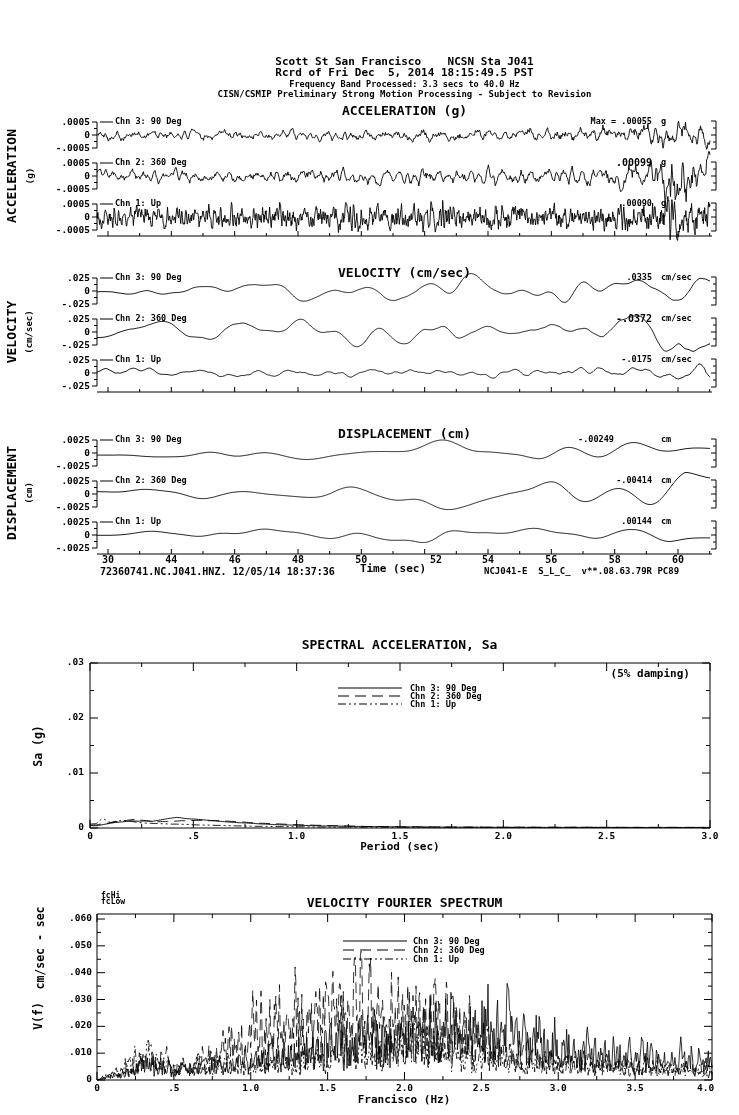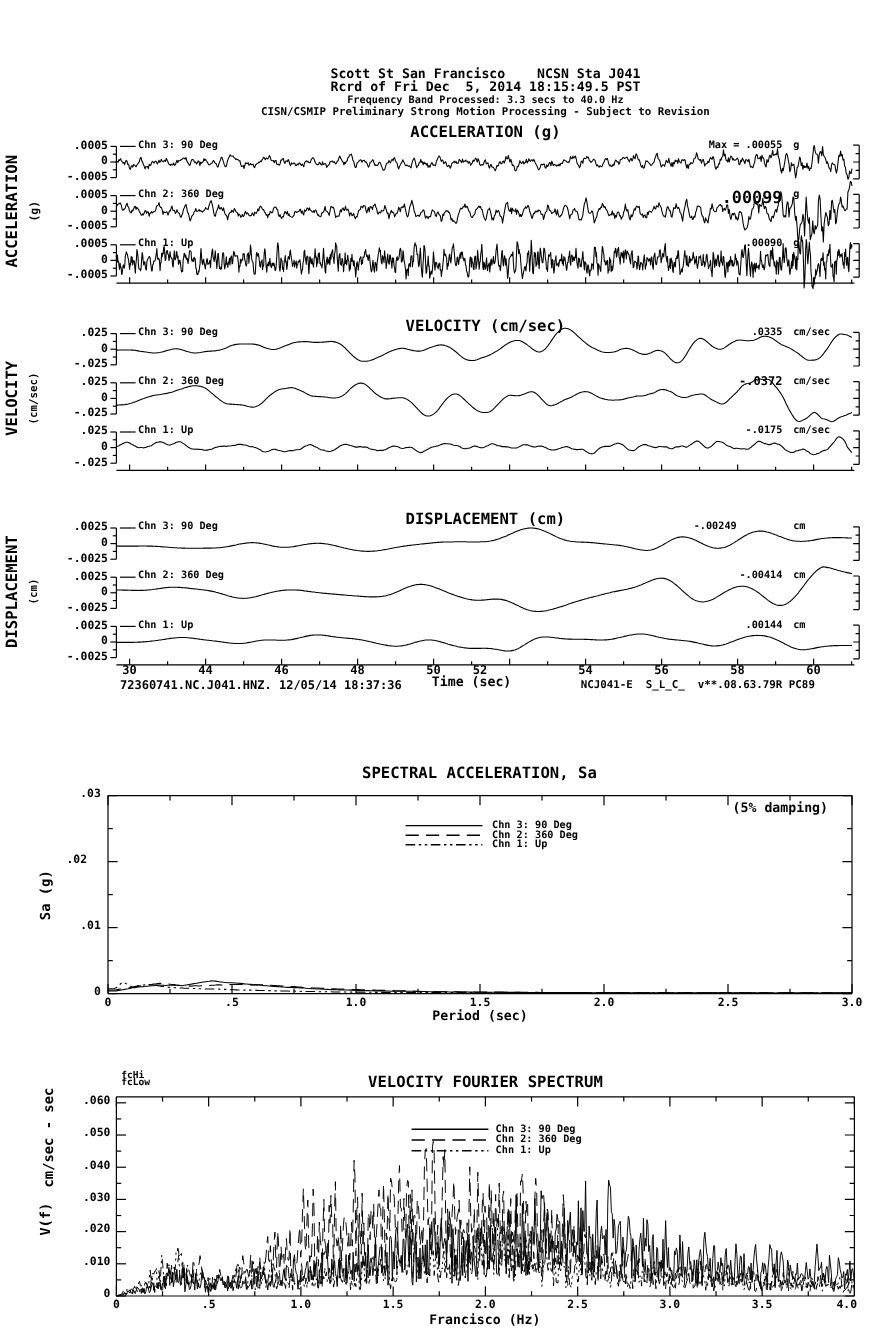--- a/index.html
+++ b/index.html
@@ -361,21 +361,21 @@
 <div class="t" style="left: 38px; top: 116.5px; width: 52px; text-align: right; font-size: 9.5px;">.0005</div>
     <div class="t" style="left: 38px; top: 129.5px; width: 52px; text-align: right; font-size: 9.5px;">0</div>
     <div class="t" style="left: 38px; top: 142.5px; width: 52px; text-align: right; font-size: 9.5px;">-.0005</div>
     <div class="t" style="left: 115px; top: 117px; font-size: 8.5px;">Chn 3: 90 Deg</div>
     <div class="t" style="left: 540px; top: 117px; width: 112px; text-align: right; font-size: 8.5px;">Max = .00055</div>
     <div class="t" style="left: 661px; top: 117px; font-size: 8.5px;">g</div>
     <div class="t" style="left: 38px; top: 157.5px; width: 52px; text-align: right; font-size: 9.5px;">.0005</div>
     <div class="t" style="left: 38px; top: 170.5px; width: 52px; text-align: right; font-size: 9.5px;">0</div>
     <div class="t" style="left: 38px; top: 183.5px; width: 52px; text-align: right; font-size: 9.5px;">-.0005</div>
     <div class="t" style="left: 115px; top: 158px; font-size: 8.5px;">Chn 2: 360 Deg</div>
-    <div class="t" style="left: 540px; top: 158px; width: 112px; text-align: right; font-size: 14px;">.00099</div>
+    <div class="t" style="left: 540px; top: 158px; width: 112px; text-align: right; font-size: 10px;">.00099</div>
     <div class="t" style="left: 661px; top: 158px; font-size: 8.5px;">g</div>
     <div class="t" style="left: 38px; top: 198.5px; width: 52px; text-align: right; font-size: 9.5px;">.0005</div>
     <div class="t" style="left: 38px; top: 211.5px; width: 52px; text-align: right; font-size: 9.5px;">0</div>
     <div class="t" style="left: 38px; top: 224.5px; width: 52px; text-align: right; font-size: 9.5px;">-.0005</div>
     <div class="t" style="left: 115px; top: 199px; font-size: 8.5px;">Chn 1: Up</div>
     <div class="t" style="left: 540px; top: 199px; width: 112px; text-align: right; font-size: 8.5px;">.00090</div>
     <div class="t" style="left: 661px; top: 199px; font-size: 8.5px;">g</div>
     <div class="t" style="left: 38px; top: 272.5px; width: 52px; text-align: right; font-size: 9.5px;">.025</div>
     <div class="t" style="left: 38px; top: 285.5px; width: 52px; text-align: right; font-size: 9.5px;">0</div>
     <div class="t" style="left: 38px; top: 298.5px; width: 52px; text-align: right; font-size: 9.5px;">-.025</div>
@@ -410,27 +410,27 @@
     <div class="t" style="left: 38px; top: 529.5px; width: 52px; text-align: right; font-size: 9.5px;">0</div>
     <div class="t" style="left: 38px; top: 542.5px; width: 52px; text-align: right; font-size: 9.5px;">-.0025</div>
     <div class="t" style="left: 115px; top: 517px; font-size: 8.5px;">Chn 1: Up</div>
     <div class="t" style="left: 540px; top: 517px; width: 112px; text-align: right; font-size: 8.5px;">.00144</div>
     <div class="t" style="left: 661px; top: 517px; font-size: 8.5px;">cm</div>
     <div class="t" style="left: 93px; top: 555px; width: 30px; text-align: center; font-size: 10px;">30</div>
     <div class="t" style="left: 156.334px; top: 555px; width: 30px; text-align: center; font-size: 10px;">44</div>
     <div class="t" style="left: 219.668px; top: 555px; width: 30px; text-align: center; font-size: 10px;">46</div>
     <div class="t" style="left: 283.002px; top: 555px; width: 30px; text-align: center; font-size: 10px;">48</div>
     <div class="t" style="left: 346.336px; top: 555px; width: 30px; text-align: center; font-size: 10px;">50</div>
-    <div class="t" style="left: 394px; top: 555px; width: 30px; text-align: left; font-size: 10px;">52</div>
+    <div class="t" style="left: 421px; top: 555px; width: 30px; text-align: center; font-size: 10px;">52</div>
     <div class="t" style="left: 473.004px; top: 555px; width: 30px; text-align: center; font-size: 10px;">54</div>
     <div class="t" style="left: 536.338px; top: 555px; width: 30px; text-align: center; font-size: 10px;">56</div>
     <div class="t" style="left: 599.672px; top: 555px; width: 30px; text-align: center; font-size: 10px;">58</div>
     <div class="t" style="left: 663.006px; top: 555px; width: 30px; text-align: center; font-size: 10px;">60</div>
     <div class="t" style="left: 44px; top: 657px; width: 40px; text-align: right; font-size: 9.5px;">.03</div>
-    <div class="t" style="left: 44px; top: 712px; width: 40px; text-align: center; font-size: 9.5px;">.02</div>
+    <div class="t" style="left: 44px; top: 712px; width: 40px; text-align: right; font-size: 9.5px;">.02</div>
     <div class="t" style="left: 44px; top: 767px; width: 40px; text-align: right; font-size: 9.5px;">.01</div>
     <div class="t" style="left: 44px; top: 822px; width: 40px; text-align: right; font-size: 9.5px;">0</div>
     <div class="t" style="left: 75px; top: 831px; width: 30px; text-align: center; font-size: 9.5px;">0</div>
     <div class="t" style="left: 178.333px; top: 831px; width: 30px; text-align: center; font-size: 9.5px;">.5</div>
     <div class="t" style="left: 281.667px; top: 831px; width: 30px; text-align: center; font-size: 9.5px;">1.0</div>
     <div class="t" style="left: 385px; top: 831px; width: 30px; text-align: center; font-size: 9.5px;">1.5</div>
     <div class="t" style="left: 488.333px; top: 831px; width: 30px; text-align: center; font-size: 9.5px;">2.0</div>
     <div class="t" style="left: 591.667px; top: 831px; width: 30px; text-align: center; font-size: 9.5px;">2.5</div>
     <div class="t" style="left: 695px; top: 831px; width: 30px; text-align: center; font-size: 9.5px;">3.0</div>
     <div class="t" style="left: 410px; top: 683.5px; font-size: 8.5px;">Chn 3: 90 Deg</div>

